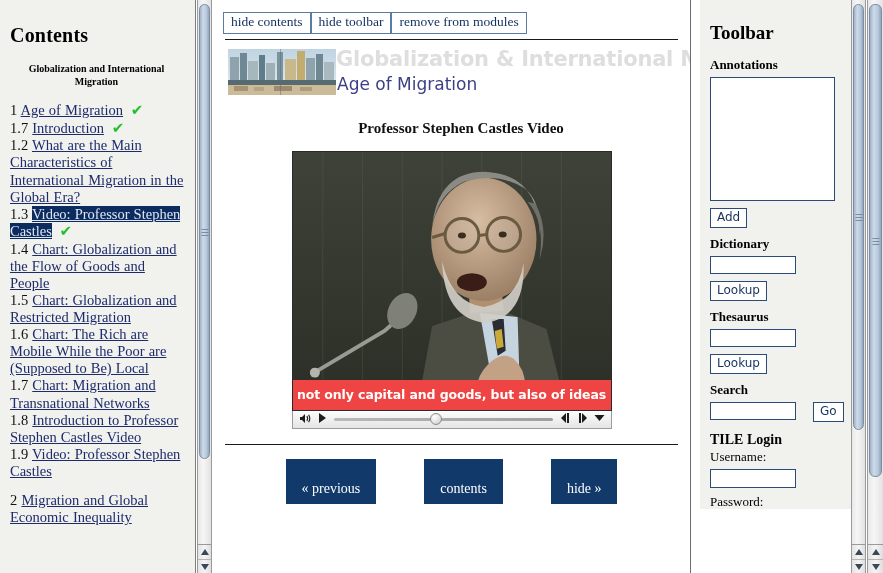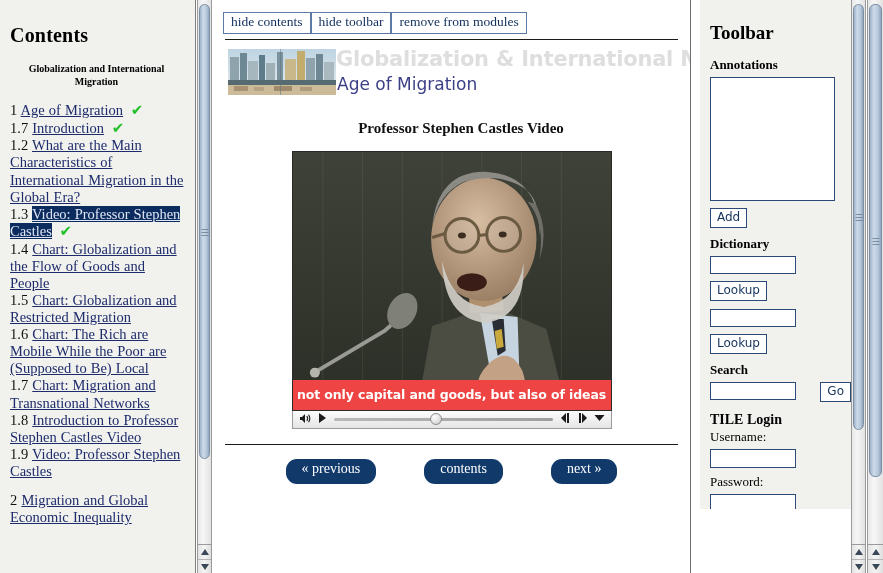--- a/index.html
+++ b/index.html
@@ -304,25 +304,24 @@
     display: flex;
     justify-content: center;
     gap: 48px;
     margin-top: 14px;
   }
   .navbtn {
     background: #113a6b;
     color: #ffffff;
     font-family: "Liberation Serif", serif;
     font-size: 14px;
-    padding: 2px 16px 7px 16px;
+    padding: 22px 16px 7px 16px;
     text-align: left;
     cursor: pointer;
     white-space: nowrap;
-    border-radius: 11px;
   }
 
   
   #toolbar-panel {
     position: absolute;
     left: 700px; top: 0;
     width: 151px; height: 509px;
     background: #f1f1ee;
     overflow: hidden;
     box-sizing: border-box;
@@ -367,21 +366,21 @@
     font-size: 12px;
     color: #14325c;
     background: #ffffff;
     border: 1px solid #2b4a77;
     padding: 1px 6px 2px 6px;
     display: inline-block;
     margin-bottom: 8px;
     cursor: pointer;
     line-height: 1.25;
   }
-  .searchrow { display: flex; align-items: flex-start; gap: 4px; justify-content: space-between; }
+  .searchrow { display: flex; align-items: flex-start; gap: 17px; }
   .searchrow .tb-input { margin-bottom: 8px; }
   .tile-login-title { font-size: 14px; font-weight: bold; margin: 2px 0 0 0; }
 </style>
 </head>
 <body>
 
 <div id="app">
 
   <div id="sidebar">
     <div id="sidebar-inner">
@@ -558,35 +557,36 @@
               <path d="M0.5 1 L10.5 1 L5.5 7 Z" fill="#1c1c1c"></path>
             </svg>
         </span>
       </div>
     </div>
 
     <div id="bottom-hr"></div>
     <div id="navbtns">
       <div class="navbtn">« previous</div>
       <div class="navbtn">contents</div>
-      <div class="navbtn">next »</div>
+      <div class="navbtn">hide »</div>
     </div>
   </div>
 
   <div id="toolbar-panel">
     <div class="tb-title">Toolbar</div>
 
     <div class="tb-label">Annotations</div>
     <div class="tb-textarea"></div>
     <div class="tb-btn">Add</div>
 
     <div class="tb-label">Dictionary</div>
     <div class="tb-input"></div>
     <div class="tb-btn">Lookup</div>
 
+    <div class="tb-label">Thesaurus</div>
     <div class="tb-input"></div>
     <div class="tb-btn">Lookup</div>
 
     <div class="tb-label">Search</div>
     <div class="searchrow">
       <div class="tb-input"></div>
       <div class="tb-btn">Go</div>
     </div>
 
     <div class="tile-login-title">TILE Login</div>

